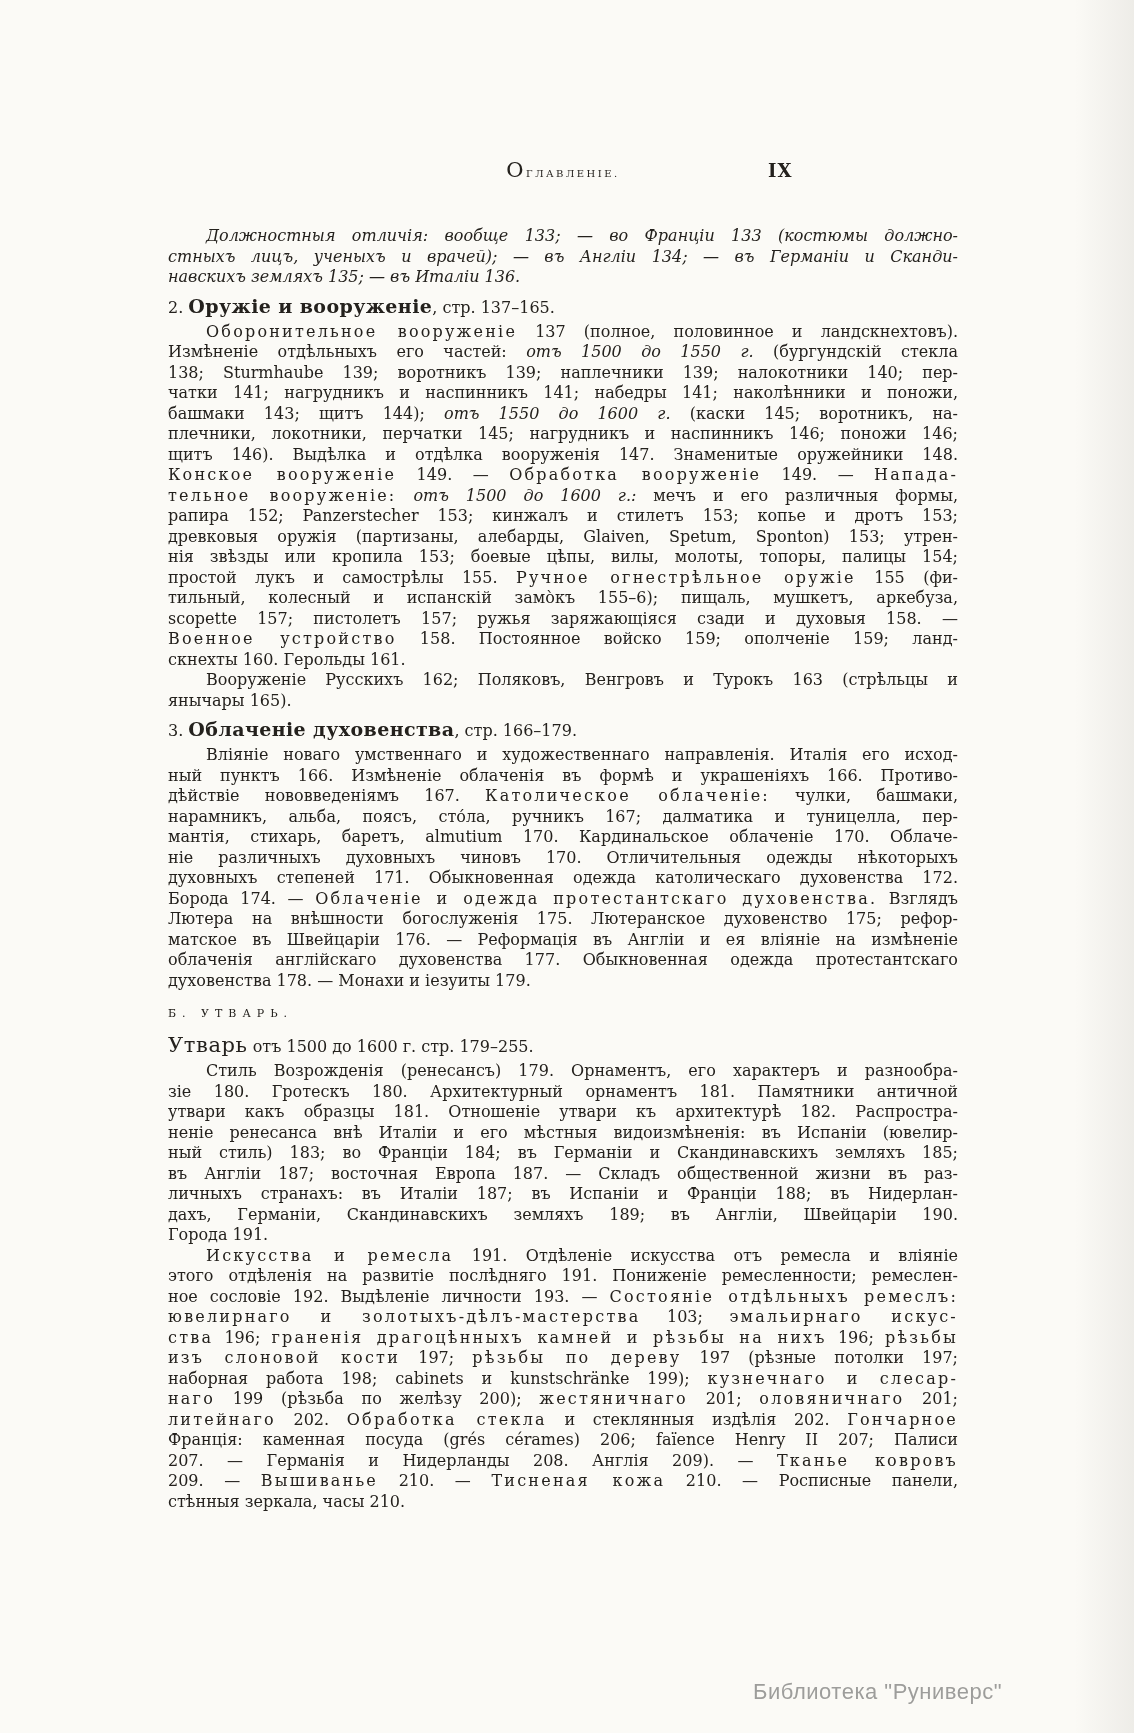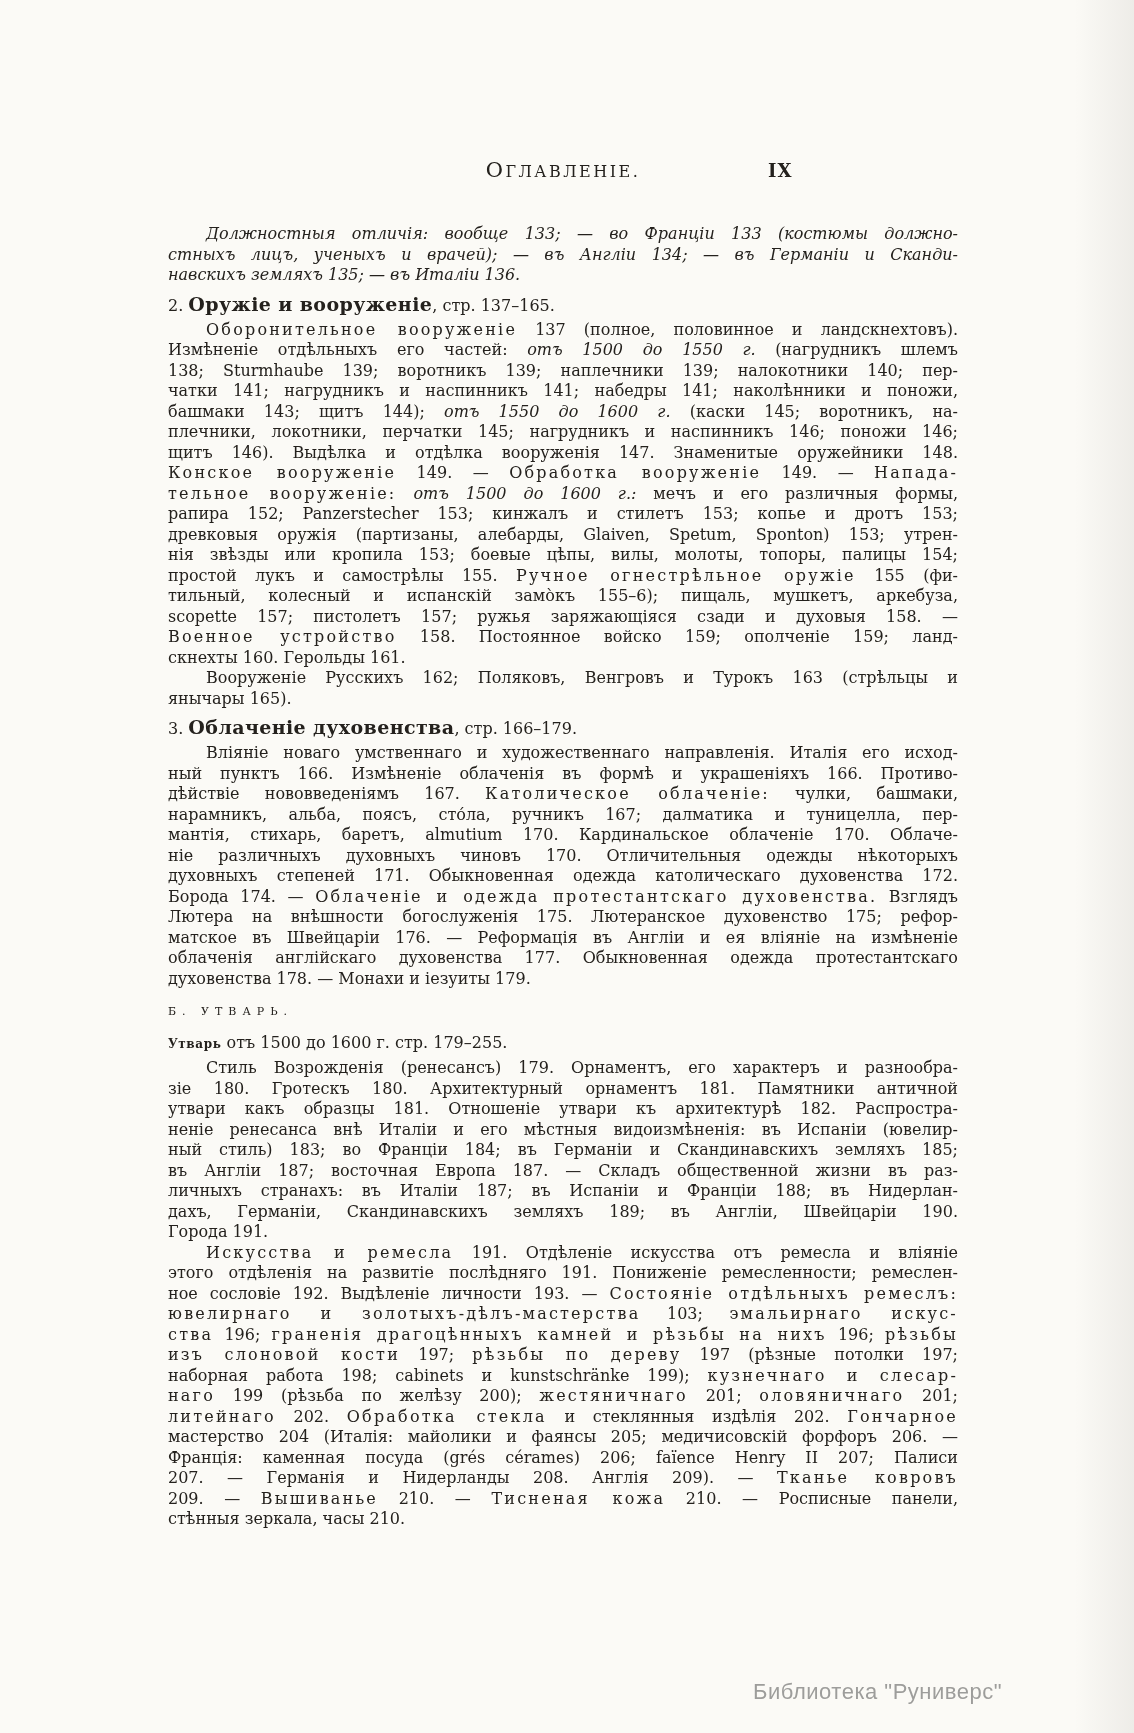--- a/index.html
+++ b/index.html
@@ -18,37 +18,37 @@
     pointer-events:none;
   }
   .text-block {
     position:absolute; left:168px; top:0; width:790px;
     font-size:16px; line-height:20.5px;
   }
   .page-title {
     margin-top:158px;
     text-align:center;
     text-transform:uppercase;
-    font-size:16px; letter-spacing:2.5px;
+    font-size:10px; letter-spacing:2.5px;
     line-height:24px;
   }
   .page-title::first-letter { font-size:21px; }
   .page-number {
     position:absolute; left:768px; top:160px;
     font-size:18px; font-weight:bold; letter-spacing:1px;
   }
   .line { text-align:justify; text-align-last:justify; }
   .line.last { text-align-last:left; }
   .line.indent { text-indent:38px; }
   .block.p { margin:0; }
   .block.p.first { margin-top:40px;font-style:italic; }
   .block.h { line-height:24px; margin:6px 0 2px; }
   .block.h .b { font-size:19px; font-weight:700; letter-spacing:0.4px; }
   .block.uh { line-height:24px; margin:0 0 2px; }
-  .block.uh .b { font-size:12px; font-weight:700; letter-spacing:0.6px; }
+  .block.uh .b { font-size:21px; font-weight:400; letter-spacing:0.6px; }
   .block.center { text-align:left; line-height:22px; margin:12px 0 8px;
                   font-size:11px; letter-spacing:6px; }
   .i { font-style:italic; }
   .b { font-weight:bold; }
   .sp { letter-spacing:2.2px; }
   .watermark {
     position:absolute; right:132px; bottom:28px;
     font-family:"Liberation Sans","DejaVu Sans",sans-serif;
     font-size:22px; color:#9d9d9b; letter-spacing:0.5px;
   }
@@ -62,21 +62,21 @@
     <div class="page-title">Оглавленіе.</div>
     <div id="toc-content">
         <div class="block p first">
           <div class="line indent"><span>Должностныя отличія: вообще 133; — во Франціи 133 (костюмы должно-</span></div>
           <div class="line"><span>стныхъ лицъ, ученыхъ и врачей); — въ Англіи 134; — въ Германіи и Сканди-</span></div>
           <div class="line last"><span>навскихъ земляхъ 135; — въ Италіи 136.</span></div>
         </div>
         <div class="block h"><span>2. </span><span class="b">Оружіе и вооруженіе</span><span>, стр. 137–165.</span></div>
         <div class="block p">
           <div class="line indent"><span class="sp">Оборонительное вооруженіе</span><span> 137 (полное, половинное и ландскнехтовъ).</span></div>
-          <div class="line"><span>Измѣненіе отдѣльныхъ его частей: </span><span class="i">отъ 1500 до 1550 г.</span><span> (нагрудникъ шлемъ</span></div>
+          <div class="line"><span>Измѣненіе отдѣльныхъ его частей: </span><span class="i">отъ 1500 до 1550 г.</span><span> (бургундскій стекла</span></div>
           <div class="line"><span>138; Sturmhaube 139; воротникъ 139; наплечники 139; налокотники 140; пер-</span></div>
           <div class="line"><span>чатки 141; нагрудникъ и наспинникъ 141; набедры 141; наколѣнники и поножи,</span></div>
           <div class="line"><span>башмаки 143; щитъ 144); </span><span class="i">отъ 1550 до 1600 г.</span><span> (каски 145; воротникъ, на-</span></div>
           <div class="line"><span>плечники, локотники, перчатки 145; нагрудникъ и наспинникъ 146; поножи 146;</span></div>
           <div class="line"><span>щитъ 146). Выдѣлка и отдѣлка вооруженія 147. Знаменитые оружейники 148.</span></div>
           <div class="line"><span class="sp">Конское вооруженіе</span><span> 149. — </span><span class="sp">Обработка вооруженіе</span><span> 149. — </span><span class="sp">Напада-</span></div>
           <div class="line"><span class="sp">тельное вооруженіе:</span><span> </span><span class="i">отъ 1500 до 1600 г.:</span><span> мечъ и его различныя формы,</span></div>
           <div class="line"><span>рапира 152; Panzerstecher 153; кинжалъ и стилетъ 153; копье и дротъ 153;</span></div>
           <div class="line"><span>древковыя оружія (партизаны, алебарды, Glaiven, Spetum, Sponton) 153; утрен-</span></div>
           <div class="line"><span>нія звѣзды или кропила 153; боевые цѣпы, вилы, молоты, топоры, палицы 154;</span></div>
@@ -121,21 +121,20 @@
         <div class="block p">
           <div class="line indent"><span class="sp">Искусства и ремесла</span><span> 191. Отдѣленіе искусства отъ ремесла и вліяніе</span></div>
           <div class="line"><span>этого отдѣленія на развитіе послѣдняго 191. Пониженіе ремесленности; ремеслен-</span></div>
           <div class="line"><span>ное сословіе 192. Выдѣленіе личности 193. — </span><span class="sp">Состояніе отдѣльныхъ ремеслъ:</span></div>
           <div class="line"><span class="sp">ювелирнаго и золотыхъ-дѣлъ-мастерства</span><span> 103; </span><span class="sp">эмальирнаго искус-</span></div>
           <div class="line"><span class="sp">ства</span><span> 196; </span><span class="sp">граненія драгоцѣнныхъ камней и рѣзьбы на нихъ</span><span> 196; </span><span class="sp">рѣзьбы</span></div>
           <div class="line"><span class="sp">изъ слоновой кости</span><span> 197; </span><span class="sp">рѣзьбы по дереву</span><span> 197 (рѣзные потолки 197;</span></div>
           <div class="line"><span>наборная работа 198; cabinets и kunstschränke 199); </span><span class="sp">кузнечнаго и слесар-</span></div>
           <div class="line"><span class="sp">наго</span><span> 199 (рѣзьба по желѣзу 200); </span><span class="sp">жестяничнаго</span><span> 201; </span><span class="sp">оловяничнаго</span><span> 201;</span></div>
           <div class="line"><span class="sp">литейнаго</span><span> 202. </span><span class="sp">Обработка стекла</span><span> и стеклянныя издѣлія 202. </span><span class="sp">Гончарное</span></div>
-          <div class="line"><span>мастерство 204 (Италія: майолики и фаянсы 205; медичисовскій форфоръ 206. —</span></div>
           <div class="line"><span>Франція: каменная посуда (grés cérames) 206; faïence Henry II 207; Палиси</span></div>
           <div class="line"><span>207. — Германія и Нидерланды 208. Англія 209). — </span><span class="sp">Тканье ковровъ</span></div>
           <div class="line"><span>209. — </span><span class="sp">Вышиванье</span><span> 210. — </span><span class="sp">Тисненая кожа</span><span> 210. — Росписные панели,</span></div>
           <div class="line last"><span>стѣнныя зеркала, часы 210.</span></div>
         </div>
       </div>
   </div>
   <div class="watermark">Библиотека "Руниверс"</div>
 </div>
 

